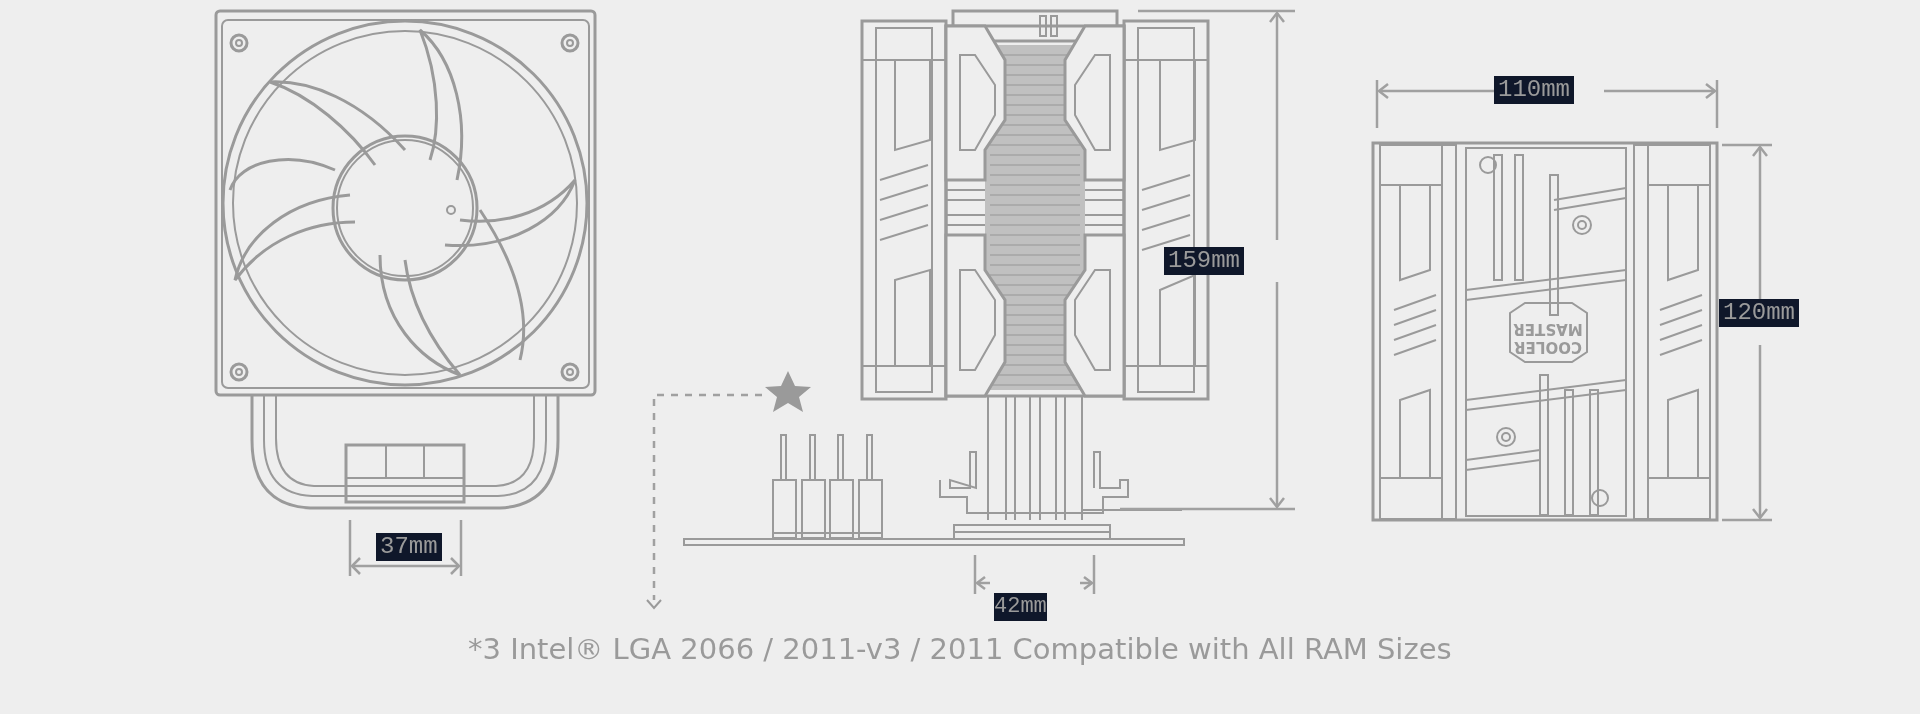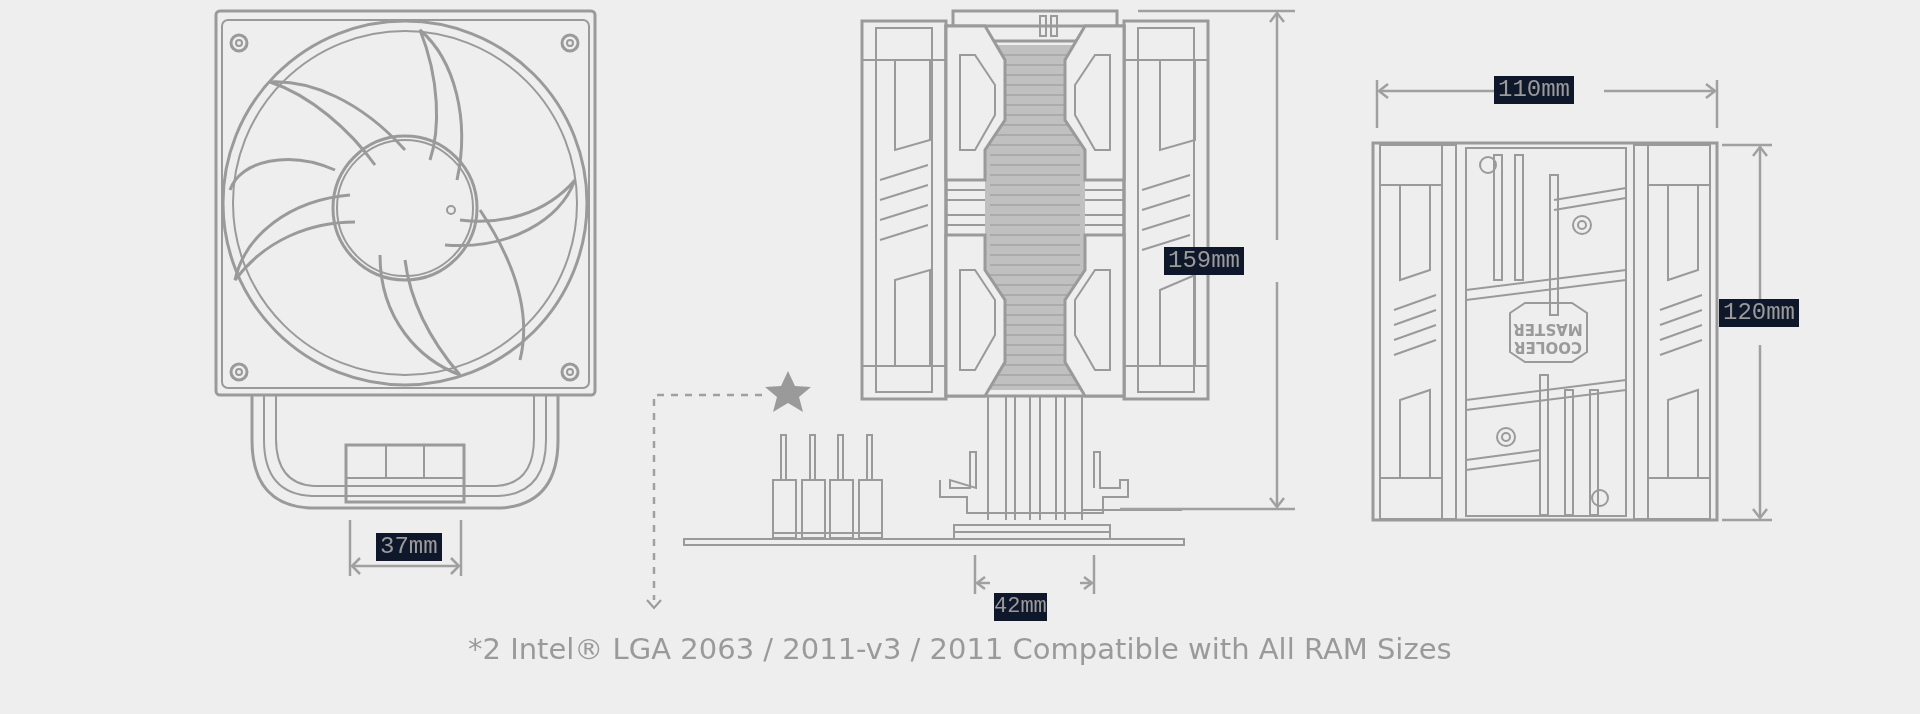--- a/index.html
+++ b/index.html
@@ -287,14 +287,14 @@
   </g>
 </svg>
 
 <span class="dimtxt" style="left:376px; top:533px;">37mm</span>
 <span class="dimtxt" style="left:994px; top:569px; font-size:22px; padding:0;margin-top:24px;">42mm</span>
 <span class="dimtxt" style="left:1164px; top:247px;">159mm</span>
 <span class="dimtxt" style="left:1494px; top:76px;">110mm</span>
 <span class="dimtxt" style="left:1719px; top:299px;">120mm</span>
 
 <div class="notes">
-  <div>*2 Intel® LGA 2063 / 2011-v3 / 2011 Compatible with All RAM Sizes</div>
+  <div>*3 Intel® LGA 2066 / 2011-v3 / 2011 Compatible with All RAM Sizes</div>
 </div>
 
 </body></html>

